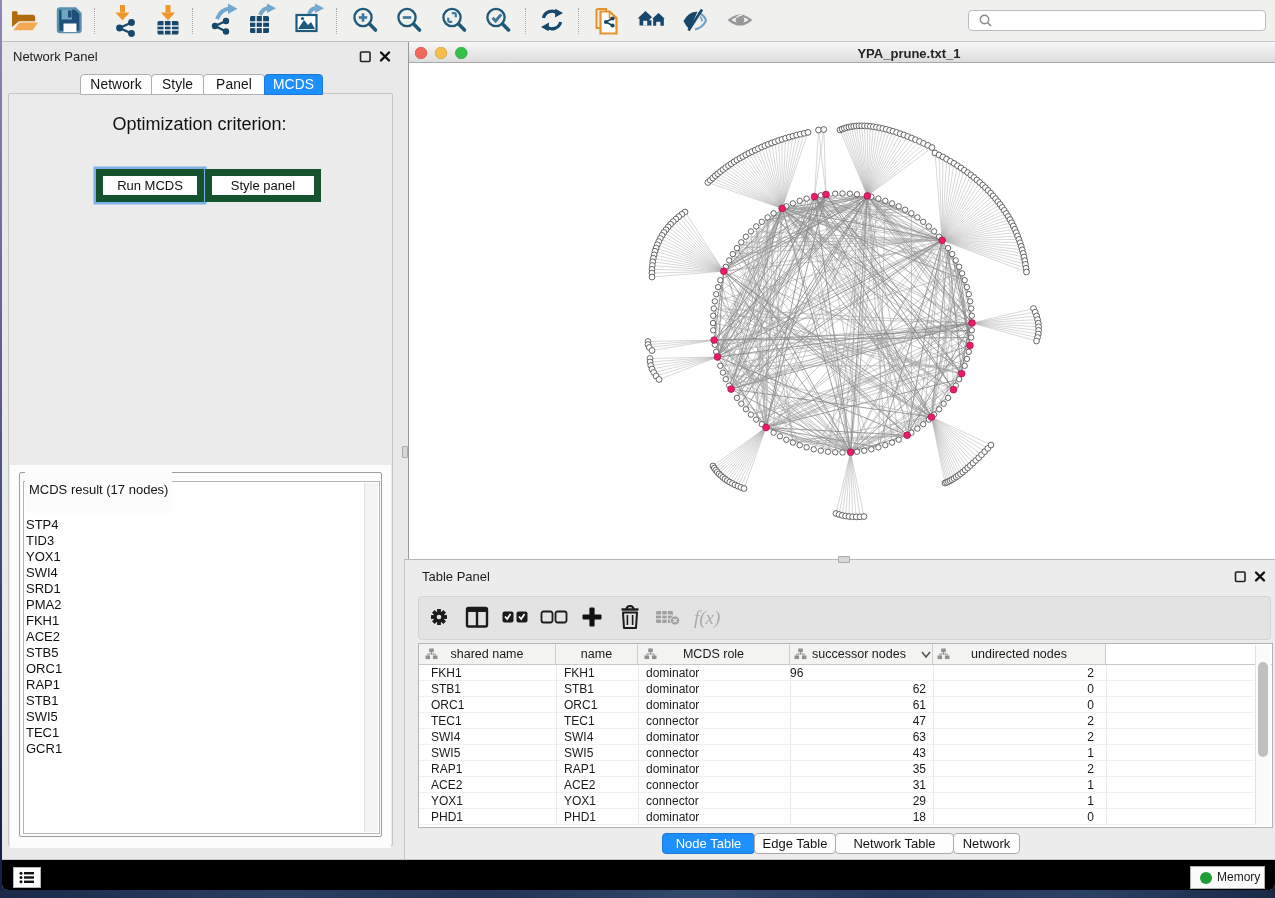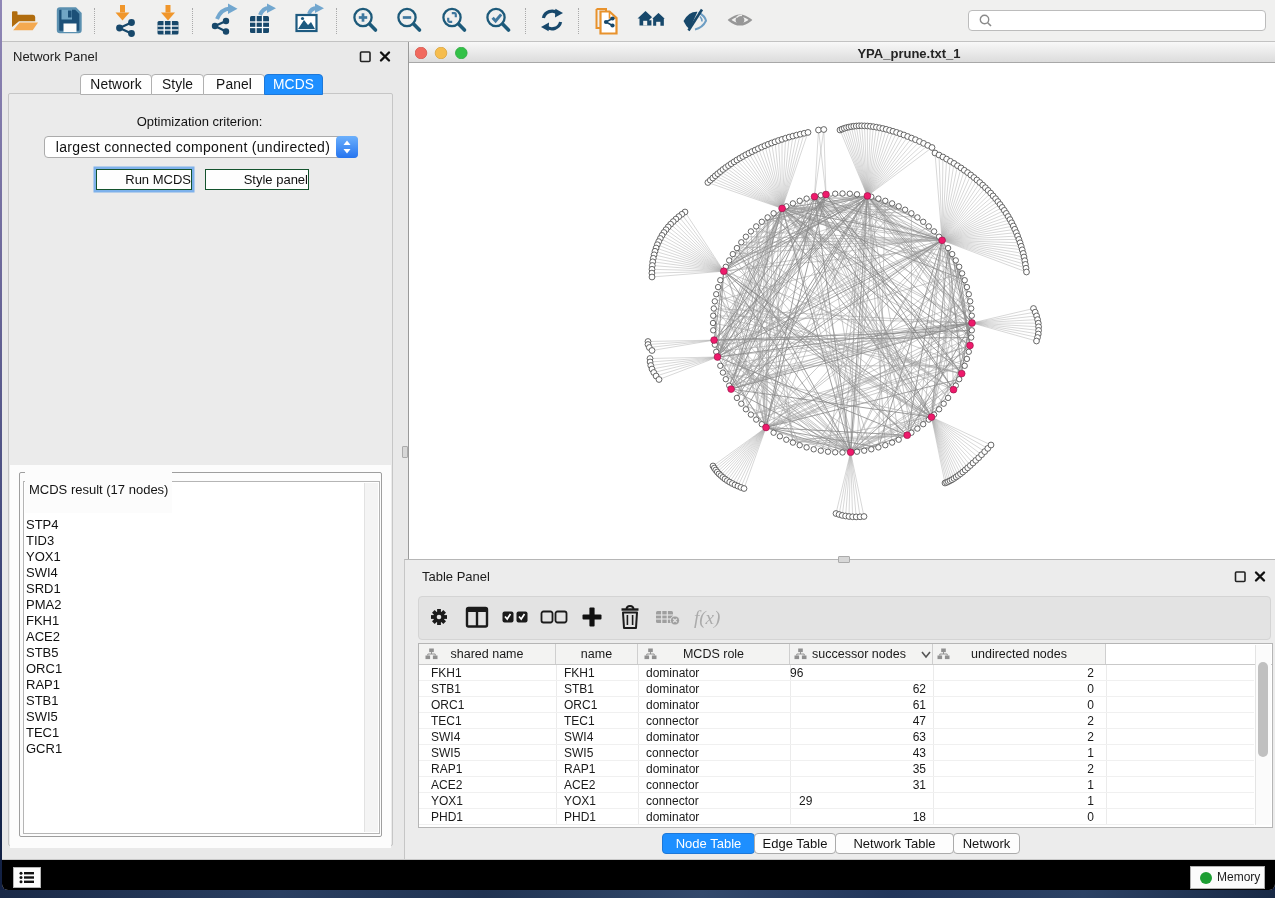--- a/index.html
+++ b/index.html
@@ -9,21 +9,21 @@
 .abs{position:absolute}
 #win{position:absolute;left:2px;top:0;width:1273px;height:890px;background:#e9e9e9;border-radius:0 0 6px 6px;overflow:hidden}
 #toolbar{position:absolute;left:0;top:0;width:1273px;height:41px;background:#f0f0ef;border-bottom:1px solid #c2c2c2}
 .tsep{position:absolute;top:8px;width:0;height:26px;border-left:1.5px dotted #aaa}
 #search{position:absolute;left:966px;top:10px;width:296px;height:19px;background:#fff;border:1px solid #bcbcbc;border-radius:4px}
 .paneltitle{font-size:13px;color:#1b1b1b}
 
 .tab{position:absolute;top:74px;height:19px;line-height:19px;text-align:center;font-size:13.8px;letter-spacing:0.1px;color:#141414;background:#fefefe;border:1px solid #b0b0b0;border-radius:4px 4px 0 0;z-index:3}
 .tabsel{background:#1e8fff;color:#fff;border-color:#1e78d8}
 #cpbox{position:absolute;left:6px;top:93px;width:383px;height:751px;background:#ebebeb;border:1px solid #c6c6c6;border-radius:2px;z-index:1}
-.btn{position:absolute;height:19px;line-height:19px;background:#fefefe;border:1px solid #14532d;border-radius:0;text-align:right;font-size:13px;color:#111}
+.btn{position:absolute;height:19px;line-height:19px;background:#fefefe;border:7px solid #14532d;border-radius:0;text-align:center;font-size:13px;color:#111}
 
 .hcell{position:absolute;top:0;height:20px;background:#f3f3f2;border-right:1px solid #cfcfcf;font-size:12.5px;color:#1a1a1a}
 .hlab{position:absolute;top:2.5px;width:100%;text-align:center}
 .cell{position:absolute;font-size:12px;color:#1a1a1a;height:16px;line-height:16px}
 .btab{position:absolute;top:833px;height:19px;line-height:19px;background:#fdfdfd;border:1px solid #ababab;border-radius:4px;text-align:center;font-size:13px;color:#141414}
 </style>
 </head>
 <body>
 <div id="win">
 
@@ -180,30 +180,21 @@
   <div class="paneltitle abs" style="left:11px;top:7px">Network Panel</div>
   <svg class="abs" style="left:357px;top:8px" width="36" height="14" viewBox="0 0 36 14">
     <rect x="1.5" y="2" width="9.5" height="9.5" fill="none" stroke="#222" stroke-width="1.6" rx="1"></rect>
     <path d="M22,2.5 L30,10.5 M30,2.5 L22,10.5" stroke="#111" stroke-width="2.4" stroke-linecap="round"></path>
   </svg>
   <div class="tab" style="left:78px;top:32px;width:70px">Network</div>
   <div class="tab" style="left:149px;top:32px;width:51px">Style</div>
   <div class="tab" style="left:201px;top:32px;width:60px">Panel</div>
   <div class="tab tabsel" style="left:262px;top:32px;width:57px">MCDS</div>
   <div id="cpbox" style="top:51px"></div>
-  <div class="abs" style="left:6px;top:72px;width:383px;text-align:center;font-size:13px;color:#121212;z-index:2">Optimization criterion:</div>
-  <div class="abs" style="left:42px;top:94px;width:312px;height:20px;background:#fff;border:1px solid #ababab;border-radius:4px;z-index:2">
-    <div class="abs" style="left:0;top:1.5px;width:296px;text-align:center;font-size:14px;letter-spacing:0.3px;color:#111;white-space:nowrap">largest connected component (undirected)</div>
-    <div class="abs" style="right:-1px;top:-1px;width:22px;height:22px;border-radius:4px;background:linear-gradient(180deg,#6cb0fc,#2574ef)">
-      <svg width="22" height="22" viewBox="0 0 22 22">
-        <path d="M7.5,9 L11,4.5 L14.5,9 Z" fill="#fff"></path>
-        <path d="M7.5,13 L11,17.5 L14.5,13 Z" fill="#fff"></path>
-      </svg>
-    </div>
-  </div>
+  <div class="abs" style="left:6px;top:72px;width:383px;text-align:center;font-size:18px;color:#121212;z-index:2">Optimization criterion:</div>
   <div class="btn" style="left:94px;top:127px;width:94px;box-shadow:0 0 0 2.5px rgba(106,167,235,0.85);z-index:2">Run MCDS</div>
   <div class="btn" style="left:203px;top:127px;width:102px;z-index:2">Style panel</div>
 
   <div class="abs" style="left:8px;top:423px;width:381px;height:383px;background:#fcfcfc;z-index:2"></div>
   <div class="abs" style="left:17px;top:430px;width:361px;height:363px;border:1px solid #9e9e9e;border-radius:2px;z-index:2"></div>
   <div class="abs" style="left:23px;top:424px;background:#fcfcfc;padding:16px 4px;font-size:13px;color:#141414;z-index:3">MCDS result (17 nodes)</div>
   <div class="abs" style="left:20.5px;top:439px;width:355px;height:351px;background:#fff;border:1px solid #b5b5b5;z-index:2">
     <div class="abs" style="right:1px;top:1px;width:13px;height:349px;background:#f4f4f4;border-left:1px solid #e2e2e2"></div>
     <div style="position:absolute;left:2.5px;top:3px;font-size:13px;color:#111;line-height:16px">PHD1<br>CAR1<br>STP4<br>TID3<br>YOX1<br>SWI4<br>SRD1<br>PMA2<br>FKH1<br>ACE2<br>STB5<br>ORC1<br>RAP1<br>STB1<br>SWI5<br>TEC1<br>GCR1</div>
   </div>
@@ -1229,21 +1220,21 @@
 <div class="abs" style="left:0;top:148px;width:835px;height:1px;background:#f0f0f0"></div>
 <div class="cell" style="left:12px;top:133px">ACE2</div>
 <div class="cell" style="left:145px;top:133px">ACE2</div>
 <div class="cell" style="left:227px;top:133px">connector</div>
 <div class="cell" style="left:371px;top:133px;width:136px;text-align:right">31</div>
 <div class="cell" style="left:514px;top:133px;width:161px;text-align:right">1</div>
 <div class="abs" style="left:0;top:164px;width:835px;height:1px;background:#f0f0f0"></div>
 <div class="cell" style="left:12px;top:149px">YOX1</div>
 <div class="cell" style="left:145px;top:149px">YOX1</div>
 <div class="cell" style="left:227px;top:149px">connector</div>
-<div class="cell" style="left:380px;top:149px;width:136px;">29</div>
+<div class="cell" style="left:371px;top:149px;width:136px;text-align:right">29</div>
 <div class="cell" style="left:514px;top:149px;width:161px;text-align:right">1</div>
 <div class="abs" style="left:0;top:180px;width:835px;height:1px;background:#f0f0f0"></div>
 <div class="cell" style="left:12px;top:165px">PHD1</div>
 <div class="cell" style="left:145px;top:165px">PHD1</div>
 <div class="cell" style="left:227px;top:165px">dominator</div>
 <div class="cell" style="left:371px;top:165px;width:136px;text-align:right">18</div>
 <div class="cell" style="left:514px;top:165px;width:161px;text-align:right">0</div>
 
     <div class="abs" style="left:836px;top:1px;width:15px;height:180px;background:#fbfbfb;border-left:1px solid #e4e4e4"></div>
     <div class="abs" style="left:839px;top:18px;width:10px;height:95px;background:#c0c0c0;border-radius:5px"></div>

